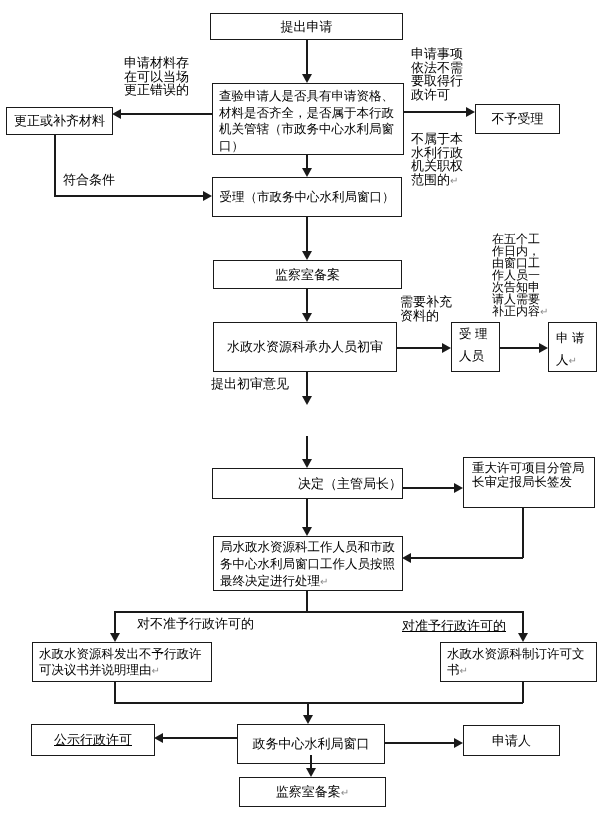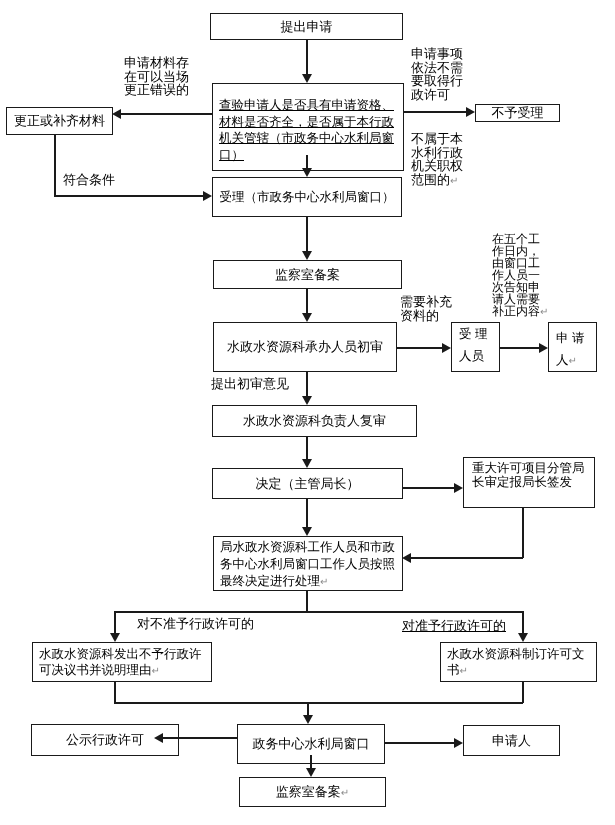--- a/index.html
+++ b/index.html
@@ -17,61 +17,60 @@
   .ar-l { border-top:5px solid transparent; border-bottom:5px solid transparent; border-right:9px solid #1a1a1a; }
   .pmark { color:#8a8a8a; font-size:10px; }
 </style>
 </head>
 <body>
 
 <div class="stage">
 
   <div class="box c" style="left:210px;top:13px;width:193px;height:27px;"><span>提出申请</span></div>
 
-  <div class="box" style="left:212px;top:83px;width:192px;height:88px;padding:13px 6px;line-height:16.5px;text-decoration:underline;"><span>查验申请人是否具有申请资格、
+  <div class="box" style="left:212px;top:83px;width:192px;height:72px;padding:4px 6px;line-height:16.5px;"><span>查验申请人是否具有申请资格、
 材料是否齐全，是否属于本行政
 机关管辖（市政务中心水利局窗
 口）</span></div>
 
   <div class="box c" style="left:6px;top:107px;width:107px;height:28px;"><span>更正或补齐材料</span></div>
 
-  <div class="box c" style="left:475px;top:104px;width:85px;height:18px;"><span>不予受理</span></div>
+  <div class="box c" style="left:475px;top:104px;width:85px;height:30px;"><span>不予受理</span></div>
 
   <div class="box c" style="left:212px;top:177px;width:190px;height:40px;font-size:12.5px;"><span>受理（市政务中心水利局窗口）</span></div>
 
   <div class="box c" style="left:213px;top:260px;width:189px;height:29px;"><span>监察室备案</span></div>
 
   <div class="box c" style="left:213px;top:322px;width:184px;height:50px;"><span>水政水资源科承办人员初审</span></div>
 
   <div class="box" style="left:451px;top:322px;width:49px;height:50px;padding:0 7px;line-height:22px;"><span>受 理
 人员</span></div>
 
   <div class="box" style="left:548px;top:322px;width:49px;height:50px;padding:4px 7px;line-height:22px;"><span>申 请
 人</span><span class="pmark">↵</span></div>
 
-  <div class="box c" style="left:212px;top:405px;width:205px;height:32px;"><span>水政水资源科负责人复审</span></div>
 
-  <div class="box c" style="left:212px;top:468px;width:191px;height:31px;"><span>决定（主管局长）</span></div>
+  <div class="box c" style="left:212px;top:468px;width:191px;height:31px;justify-content:flex-end;"><span>决定（主管局长）</span></div>
 
   <div class="box" style="left:463px;top:457px;width:132px;height:51px;padding:3px 8px;line-height:14px;"><span>重大许可项目分管局
 长审定报局长签发</span></div>
 
   <div class="box" style="left:213px;top:536px;width:190px;height:55px;padding:2px 6px;line-height:17px;"><span>局水政水资源科工作人员和市政
 务中心水利局窗口工作人员按照
 最终决定进行处理</span><span class="pmark">↵</span></div>
 
   <div class="box" style="left:32px;top:642px;width:180px;height:40px;padding:3px 6px;line-height:16px;"><span>水政水资源科发出不予行政许
 可决议书并说明理由</span><span class="pmark">↵</span></div>
 
   <div class="box" style="left:440px;top:642px;width:157px;height:40px;padding:3px 6px;line-height:16px;"><span>水政水资源科制订许可文
 书</span><span class="pmark">↵</span></div>
 
   <div class="box c" style="left:237px;top:724px;width:148px;height:40px;"><span>政务中心水利局窗口</span></div>
 
-  <div class="box c" style="left:31px;top:724px;width:148px;height:32px;"><span>公示行政许可</span></div>
+  <div class="box c" style="left:31px;top:724px;width:124px;height:32px;text-decoration:underline;"><span>公示行政许可</span></div>
 
   <div class="box c" style="left:463px;top:725px;width:97px;height:31px;"><span>申请人</span></div>
 
   <div class="box c" style="left:239px;top:777px;width:147px;height:30px;"><span>监察室备案</span><span class="pmark">↵</span></div>
 
   <div class="lbl" style="left:124px;top:56px;width:72px;"><span>申请材料存
 在可以当场
 更正错误的</span></div>
   <div class="lbl" style="left:63px;top:173px;"><span>符合条件</span></div>
   <div class="lbl" style="left:411px;top:47px;width:60px;"><span>申请事项

